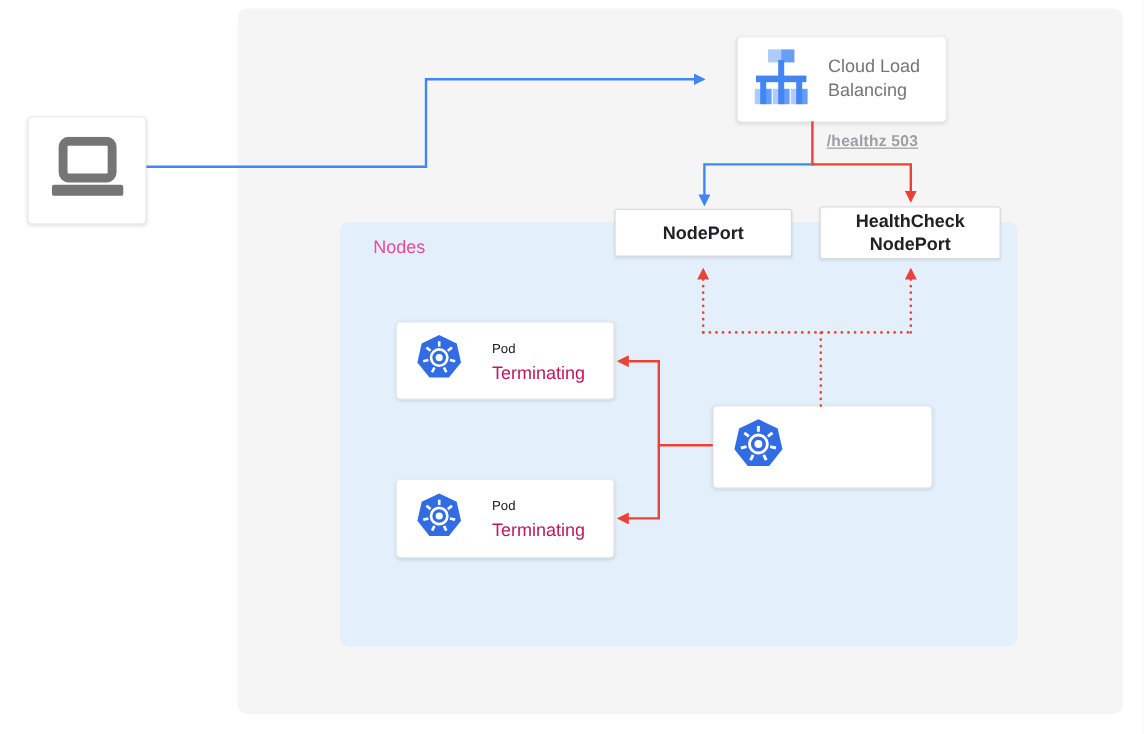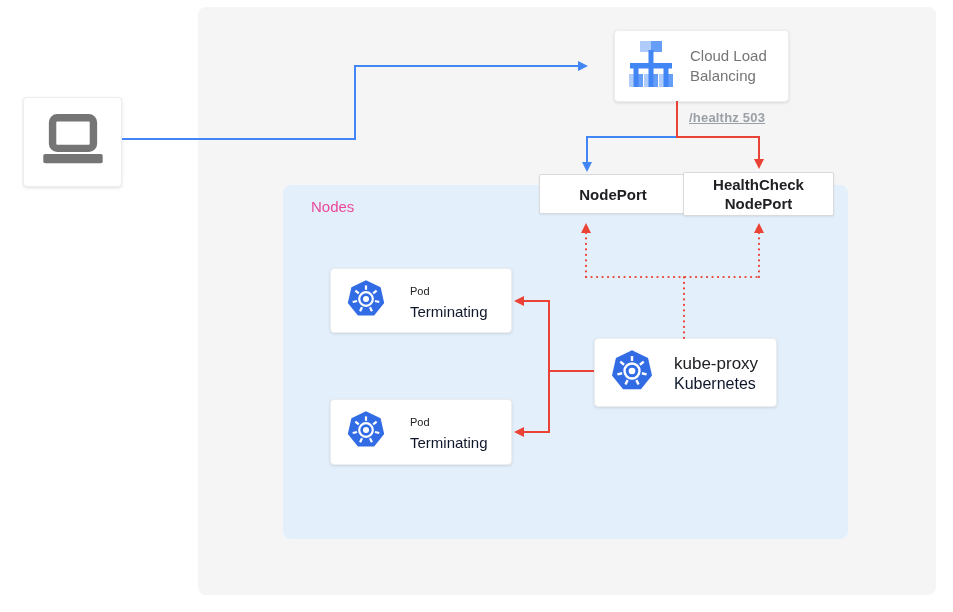--- a/index.html
+++ b/index.html
@@ -38,30 +38,30 @@
     color:var(--text-light-gray,#9AA0A6); letter-spacing:0.2px;text-decoration:underline;
   }
 
   .port-box {
     background:#ffffff; border:1px solid #D8DADE; border-radius:2px;
     box-shadow:0 1px 2px rgba(0,0,0,0.08);
     display:flex; align-items:center; justify-content:center; text-align:center;
     font-size:15px; font-weight:bold; color:var(--text-dark,#202124);
     line-height:19px; box-sizing:border-box;
   }
-  #nodeport-box { left:512px; top:174px; width:148px; height:40px;margin-left:27px; }
+  #nodeport-box { left:512px; top:174px; width:148px; height:40px; }
   #healthcheck-box { left:683px; top:172px; width:151px; height:44px; padding:0 4px; }
 
   .k8s-card { padding-left:15px; gap:24px; }
   #pod-card-1 { left:330px; top:268px; width:182px; height:65px; }
   #pod-card-2 { left:330px; top:399px; width:182px; height:66px; }
   #kubeproxy-card { left:594px; top:338px; width:183px; height:69px; gap:20px; }
 
   .card-title { font-size:11px; color:var(--text-dark,#202124); line-height:21px; }
-  .card-sub   { font-size:15px; color:#0f172a; line-height:19px; }
+  .card-sub   { font-size:15px; color:#be185d; line-height:19px; }
   #kubeproxy-card .card-title { font-size:17px; }
   #kubeproxy-card .card-sub   { font-size:16px; }
 
   #connector-layer { left:0; top:0; pointer-events:none; z-index:10; }
   .line-blue { stroke:var(--blue,#4285F4); stroke-width:2; fill:none; }
   .line-red  { stroke:var(--red,#EA4335);  stroke-width:2; fill:none; }
   .line-red-dotted {
     stroke:var(--red,#EA4335); stroke-width:2.2; fill:none;
     stroke-dasharray:0.1 5.4; stroke-linecap:round;
   }
@@ -166,24 +166,20 @@
         <line x1="68" y1="35.7" x2="76.6" y2="28.8"></line>
         <line x1="72.4" y1="55.1" x2="83.2" y2="57.6"></line>
         <line x1="60" y1="70.7" x2="64.8" y2="80.6"></line>
         <line x1="40" y1="70.7" x2="35.2" y2="80.6"></line>
         <line x1="27.6" y1="55.1" x2="16.8" y2="57.6"></line>
         <line x1="32" y1="35.7" x2="23.4" y2="28.8"></line>
       </g>
       <circle cx="50" cy="50" r="7.5" fill="#ffffff"></circle>
     </svg>
   </span>
-  <span>
-    <div class="card-title">kube-proxy</div>
-    <div class="card-sub">Kubernetes</div>
-  </span>
 </div>
 
 <svg class="abs" id="connector-layer" width="953" height="612" viewBox="0 0 953 612">
   <defs>
     <marker id="arrow-blue" viewBox="0 0 10 10" refX="8" refY="5" markerWidth="10" markerHeight="10" orient="auto" markerUnits="userSpaceOnUse">
       <path d="M0 0 L10 5 L0 10 Z" fill="#4285F4" class="fill-blue"></path>
     </marker>
     <marker id="arrow-red" viewBox="0 0 10 10" refX="8" refY="5" markerWidth="10" markerHeight="10" orient="auto" markerUnits="userSpaceOnUse">
       <path d="M0 0 L10 5 L0 10 Z" fill="#EA4335" class="fill-red"></path>
     </marker>

